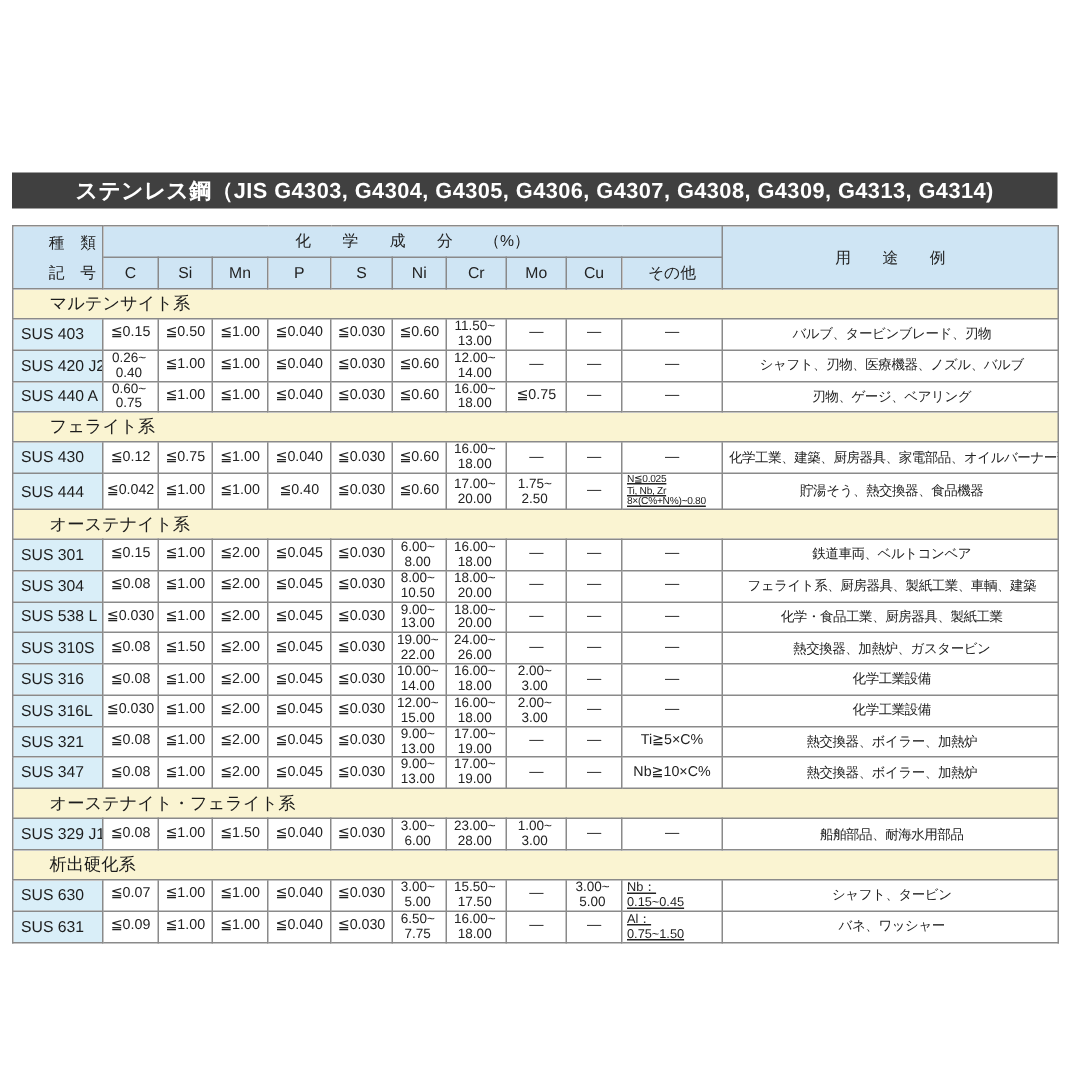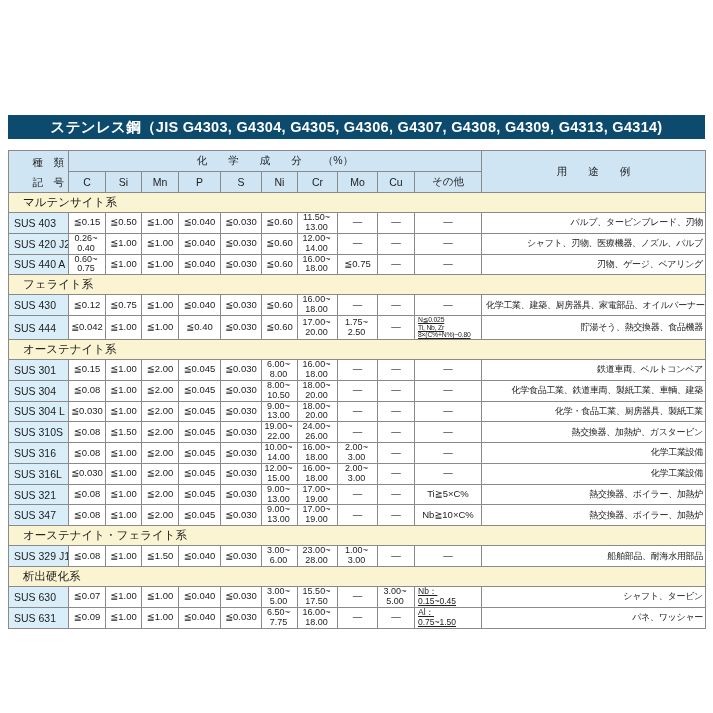--- a/index.html
+++ b/index.html
@@ -3,55 +3,55 @@
 <meta charset="utf-8">
 <style>
   html,body{margin:0;padding:0;}
   body{
     width:713px;height:713px;background:#ffffff;position:relative;overflow:hidden;
     font-family:"Liberation Sans","DejaVu Sans",sans-serif;color:#222;
     -webkit-font-smoothing:antialiased;
   }
   .title-bar{
     position:absolute;left:8px;top:115px;width:697px;height:24px;
-    background:#0c4a6e;color:#ffffff;font-weight:bold;font-size:14.5px;
+    background:#404040;color:#ffffff;font-weight:bold;font-size:14.5px;
     display:flex;align-items:center;justify-content:center;letter-spacing:0.3px;
   }
   table.spec{
     position:absolute;left:8px;top:150px;width:697px;
     border-collapse:collapse;table-layout:fixed;
     border:1.5px solid #4f4f4f;
   }
   table.spec th,table.spec td{
     border:1px solid #8a8a8a;overflow:hidden;vertical-align:middle;
   }
   thead th{
     background:#cfe5f4;font-weight:normal;font-size:10.5px;color:#222;height:20px;
     text-align:center;padding:0;
   }
   th.kind-cell{padding:0 4px;}
   th.kind-cell .kline{display:block;height:20px;line-height:20px;font-size:10.5px;text-align:right;}
   tr.section td{
-    background:#faf4d2;text-align:left;padding:1px 14px;font-size:11.5px;
+    background:#faf4d2;text-align:left;padding:1px 24px;font-size:11.5px;
     height:17px;color:#1c1c1c;
   }
   tr.data{height:20px;}
   td.code{
     background:#d9eef8;text-align:left;padding:0 0 0 5px;font-size:10.5px;color:#1c1c1c;
     white-space:nowrap;
   }
   td.val{
     background:#ffffff;text-align:center;font-size:9.5px;white-space:pre-line;
     padding:0 1px;line-height:1.15;color:#222;
   }
   td.val.range{padding-right:3px;font-size:9px;line-height:1.1;}
   td.val.other-multi{text-align:left;padding-left:3px;font-size:8.5px;line-height:1.15;text-decoration:underline;}
   td.val.tiny{font-size:6.8px;line-height:1.12;letter-spacing:-0.2px;}
   td.use{
-    background:#ffffff;text-align:right;padding:0 2px 0 4px;font-size:9px;color:#222;
+    background:#ffffff;text-align:center;padding:0 2px 0 4px;font-size:9px;color:#222;
     white-space:nowrap;letter-spacing:-0.3px;
   }
 </style>
 </head>
 <body>
 
 <div class="title-bar">
   <span>ステンレス鋼（JIS G4303, G4304, G4305, G4306, G4307, G4308, G4309, G4313, G4314)</span>
 </div>
 
@@ -205,24 +205,24 @@
         <td class="val">≦2.00</td>
         <td class="val">≦0.045</td>
         <td class="val">≦0.030</td>
         <td class="val range">8.00~
 10.50</td>
         <td class="val range">18.00~
 20.00</td>
         <td class="val">—</td>
         <td class="val">—</td>
         <td class="val">—</td>
-        <td class="use">化学食品工業、鉄道車両、製紙工業、車輌、建築</td>
-      </tr>
-      <tr class="data">
-        <td class="code">SUS 304 L</td>
+        <td class="use">フェライト系、厨房器具、製紙工業、車輌、建築</td>
+      </tr>
+      <tr class="data">
+        <td class="code">SUS 538 L</td>
         <td class="val">≦0.030</td>
         <td class="val">≦1.00</td>
         <td class="val">≦2.00</td>
         <td class="val">≦0.045</td>
         <td class="val">≦0.030</td>
         <td class="val range">9.00~
 13.00</td>
         <td class="val range">18.00~
 20.00</td>
         <td class="val">—</td>

